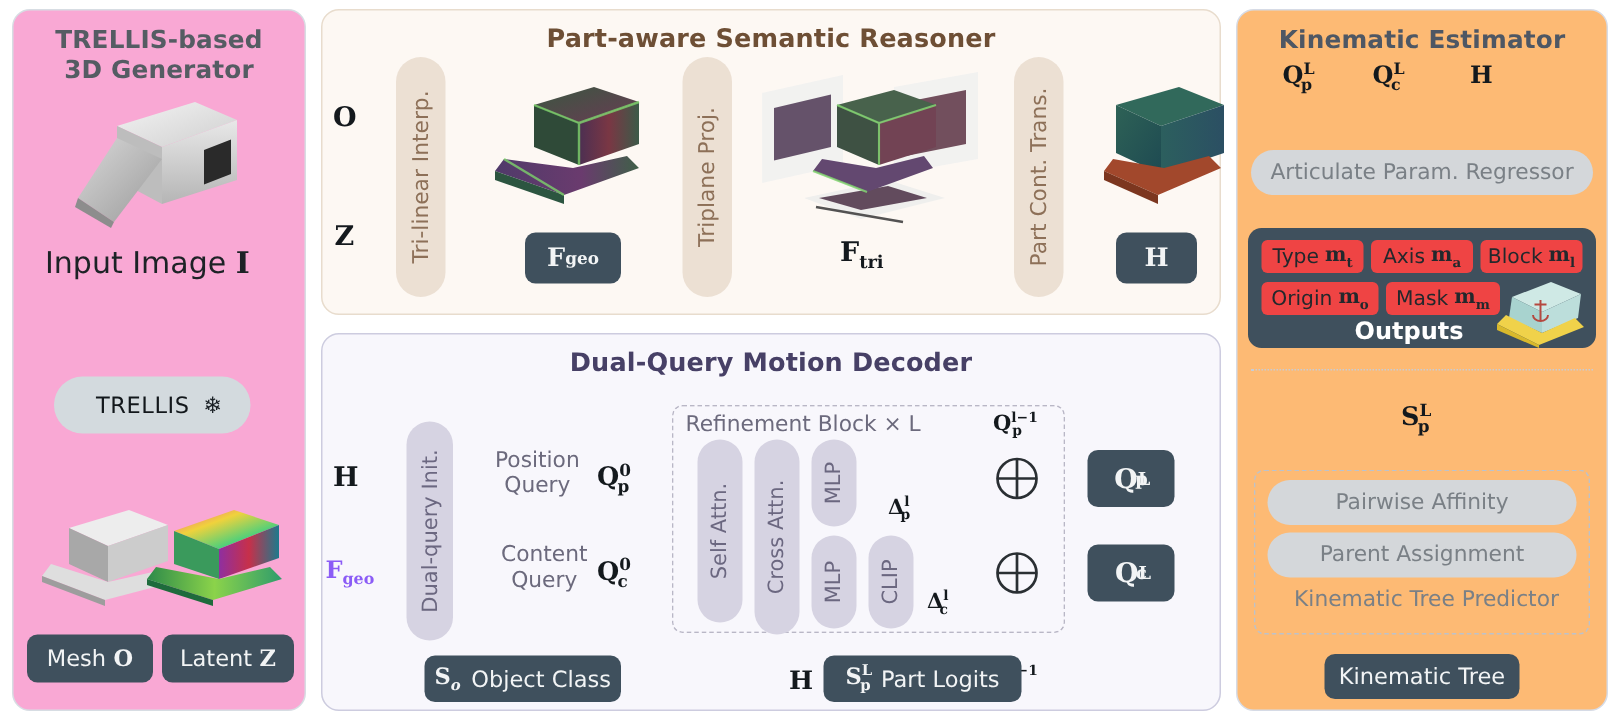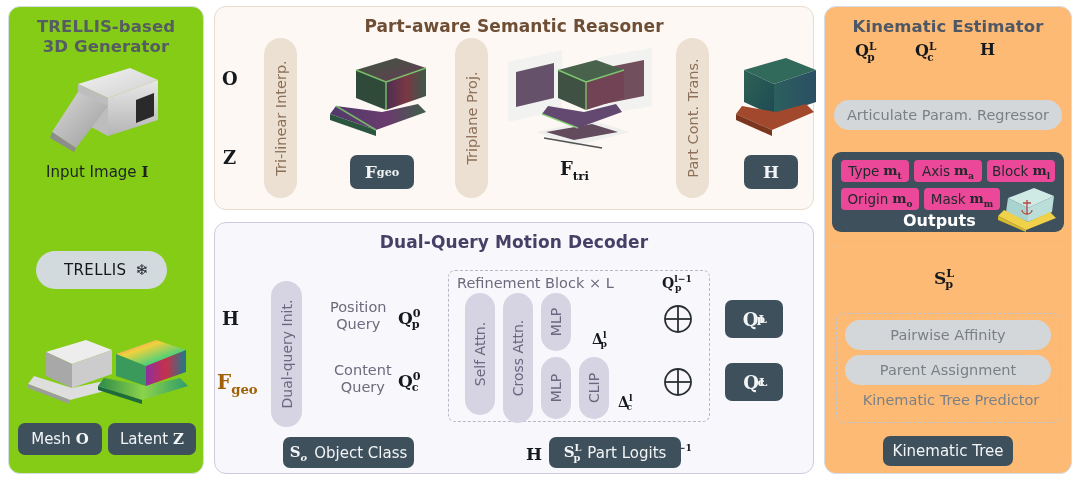--- a/index.html
+++ b/index.html
@@ -3,21 +3,21 @@
 <meta charset="utf-8">
 <style>
   html,body{margin:0;padding:0;background:#ffffff;}
   body{width:1080px;height:480px;overflow:hidden;
        font-family:"DejaVu Sans","Liberation Sans",sans-serif;}
   #root{position:relative;width:1080px;height:480px;}
 
   
   .panel{position:absolute;border-radius:12px;box-sizing:border-box;}
   #panel-gen{left:8px;top:6px;width:196px;height:468px;
-      background:#84cc16;border:1.5px solid #d7dde3;}
+      background:#f9a8d4;border:1.5px solid #d7dde3;}
   #panel-sem{left:214px;top:6px;width:600px;height:204px;
       background:#fdf8f3;border:1.5px solid #e8dccd;}
   #panel-dec{left:214px;top:222px;width:600px;height:252px;
       background:#f8f7fc;border:1.5px solid #cdccdf;}
   #panel-kin{left:824px;top:6px;width:248px;height:468px;
       background:#fdba74;border:1.5px solid #d6dbe6;}
 
   .ptitle{position:absolute;width:100%;text-align:center;font-weight:bold;
       letter-spacing:.1px;}
   #t-gen{top:10px;font-size:16.5px;color:#555c63;line-height:20px;}
@@ -36,21 +36,21 @@
   .creampill{position:absolute;background:#ece0d3;border-radius:999px;
       color:#8d7058;box-sizing:border-box;}
   .lavpill{position:absolute;background:#d6d3e2;border-radius:999px;
       color:#6b6780;box-sizing:border-box;}
   .vtext{position:absolute;left:50%;top:50%;
       transform:translate(-50%,-50%) rotate(-90deg);white-space:nowrap;}
   .lbl{position:absolute;white-space:nowrap;}
   .serif{font-family:"DejaVu Serif","Liberation Serif",serif;font-weight:bold;}
   .dashed{position:absolute;border:1.4px dashed #b9b7c6;border-radius:7px;box-sizing:border-box;}
   .dashed-k{position:absolute;border:1.4px dashed #bcc2cb;border-radius:7px;box-sizing:border-box;}
-  .whitechip{position:absolute;background:#ec4899;border-radius:4px;
+  .whitechip{position:absolute;background:#ef4444;border-radius:4px;
       color:#23282c;display:flex;align-items:center;justify-content:center;
       box-sizing:border-box;white-space:nowrap;}
   .dotline{position:absolute;border-top:1.6px dotted #c7ccd6;}
   .thumb{position:absolute;border-radius:3px;}
   .ico{position:absolute;}
   sub,sup{font-size:.66em;}
 </style>
 </head>
 <body>
 
@@ -135,21 +135,21 @@
       </linearGradient>
     </defs>
     <polygon points="40,22 92,6 120,18 70,36" fill="url(#mwTop)"></polygon>
     <polygon points="70,36 120,18 120,58 70,74" fill="url(#mwFront)"></polygon>
     <polygon points="40,22 70,36 70,74 40,58" fill="#bdbdbd"></polygon>
     <polygon points="98,38 116,31 116,54 98,61" fill="#2a2a2a"></polygon>
     <polygon points="40,30 70,44 38,86 14,70" fill="url(#mwDoor)"></polygon>
     <polygon points="14,70 38,86 36,90 12,76" fill="#8d8d8d"></polygon>
   </svg>
 
-  <div class="lbl serif" style="left:30px;top:163px;font-size:15px;font-weight:normal;font-family:'DejaVu Sans',sans-serif;color:#1d2226;margin-left:16px;">
+  <div class="lbl serif" style="left:30px;top:163px;font-size:20px;font-weight:normal;font-family:'DejaVu Sans',sans-serif;color:#1d2226;">
     <span>Input Image</span>
     <b class="serif">I</b>
   </div>
 
   <div class="greypill" style="left:36px;top:251px;width:131px;height:38px;background:#d3dade;">
     <span style="font-size:15px;color:#12171b;letter-spacing:.4px;">TRELLIS</span>
     <span class="ico" style="position:relative;left:9px;top:0;font-size:15px;color:#1b2126;">❄</span>
   </div>
 
   <svg class="thumb" style="left:20px;top:334px;" width="104" height="72" viewBox="0 0 104 72">
@@ -295,21 +295,21 @@
 
   <div class="darkbox" style="left:744px;top:155px;width:54px;height:34px;font-size:17px;">
     <span>H</span>
   </div>
 
   <div class="panel" id="panel-dec">
     <div class="ptitle" id="t-dec">Dual-Query Motion Decoder</div>
   </div>
 
   <div class="lbl serif" style="left:222px;top:308px;font-size:18px;color:#14191d;">H</div>
-  <div class="lbl serif" style="left:217px;top:370px;font-size:20px;color:#a16207;">
+  <div class="lbl serif" style="left:217px;top:370px;font-size:16px;color:#8b5cf6;">
     <span>F</span><sub>geo</sub>
   </div>
 
   <div class="lavpill" style="left:271px;top:281px;width:31px;height:146px;">
     <span class="vtext" style="font-size:14px;">Dual-query Init.</span>
   </div>
 
   <div class="lbl" style="left:330px;top:299px;font-size:14.5px;color:#6c6a7d;text-align:center;line-height:17px;">
     <span>Position</span><br>
     <span>Query</span>

